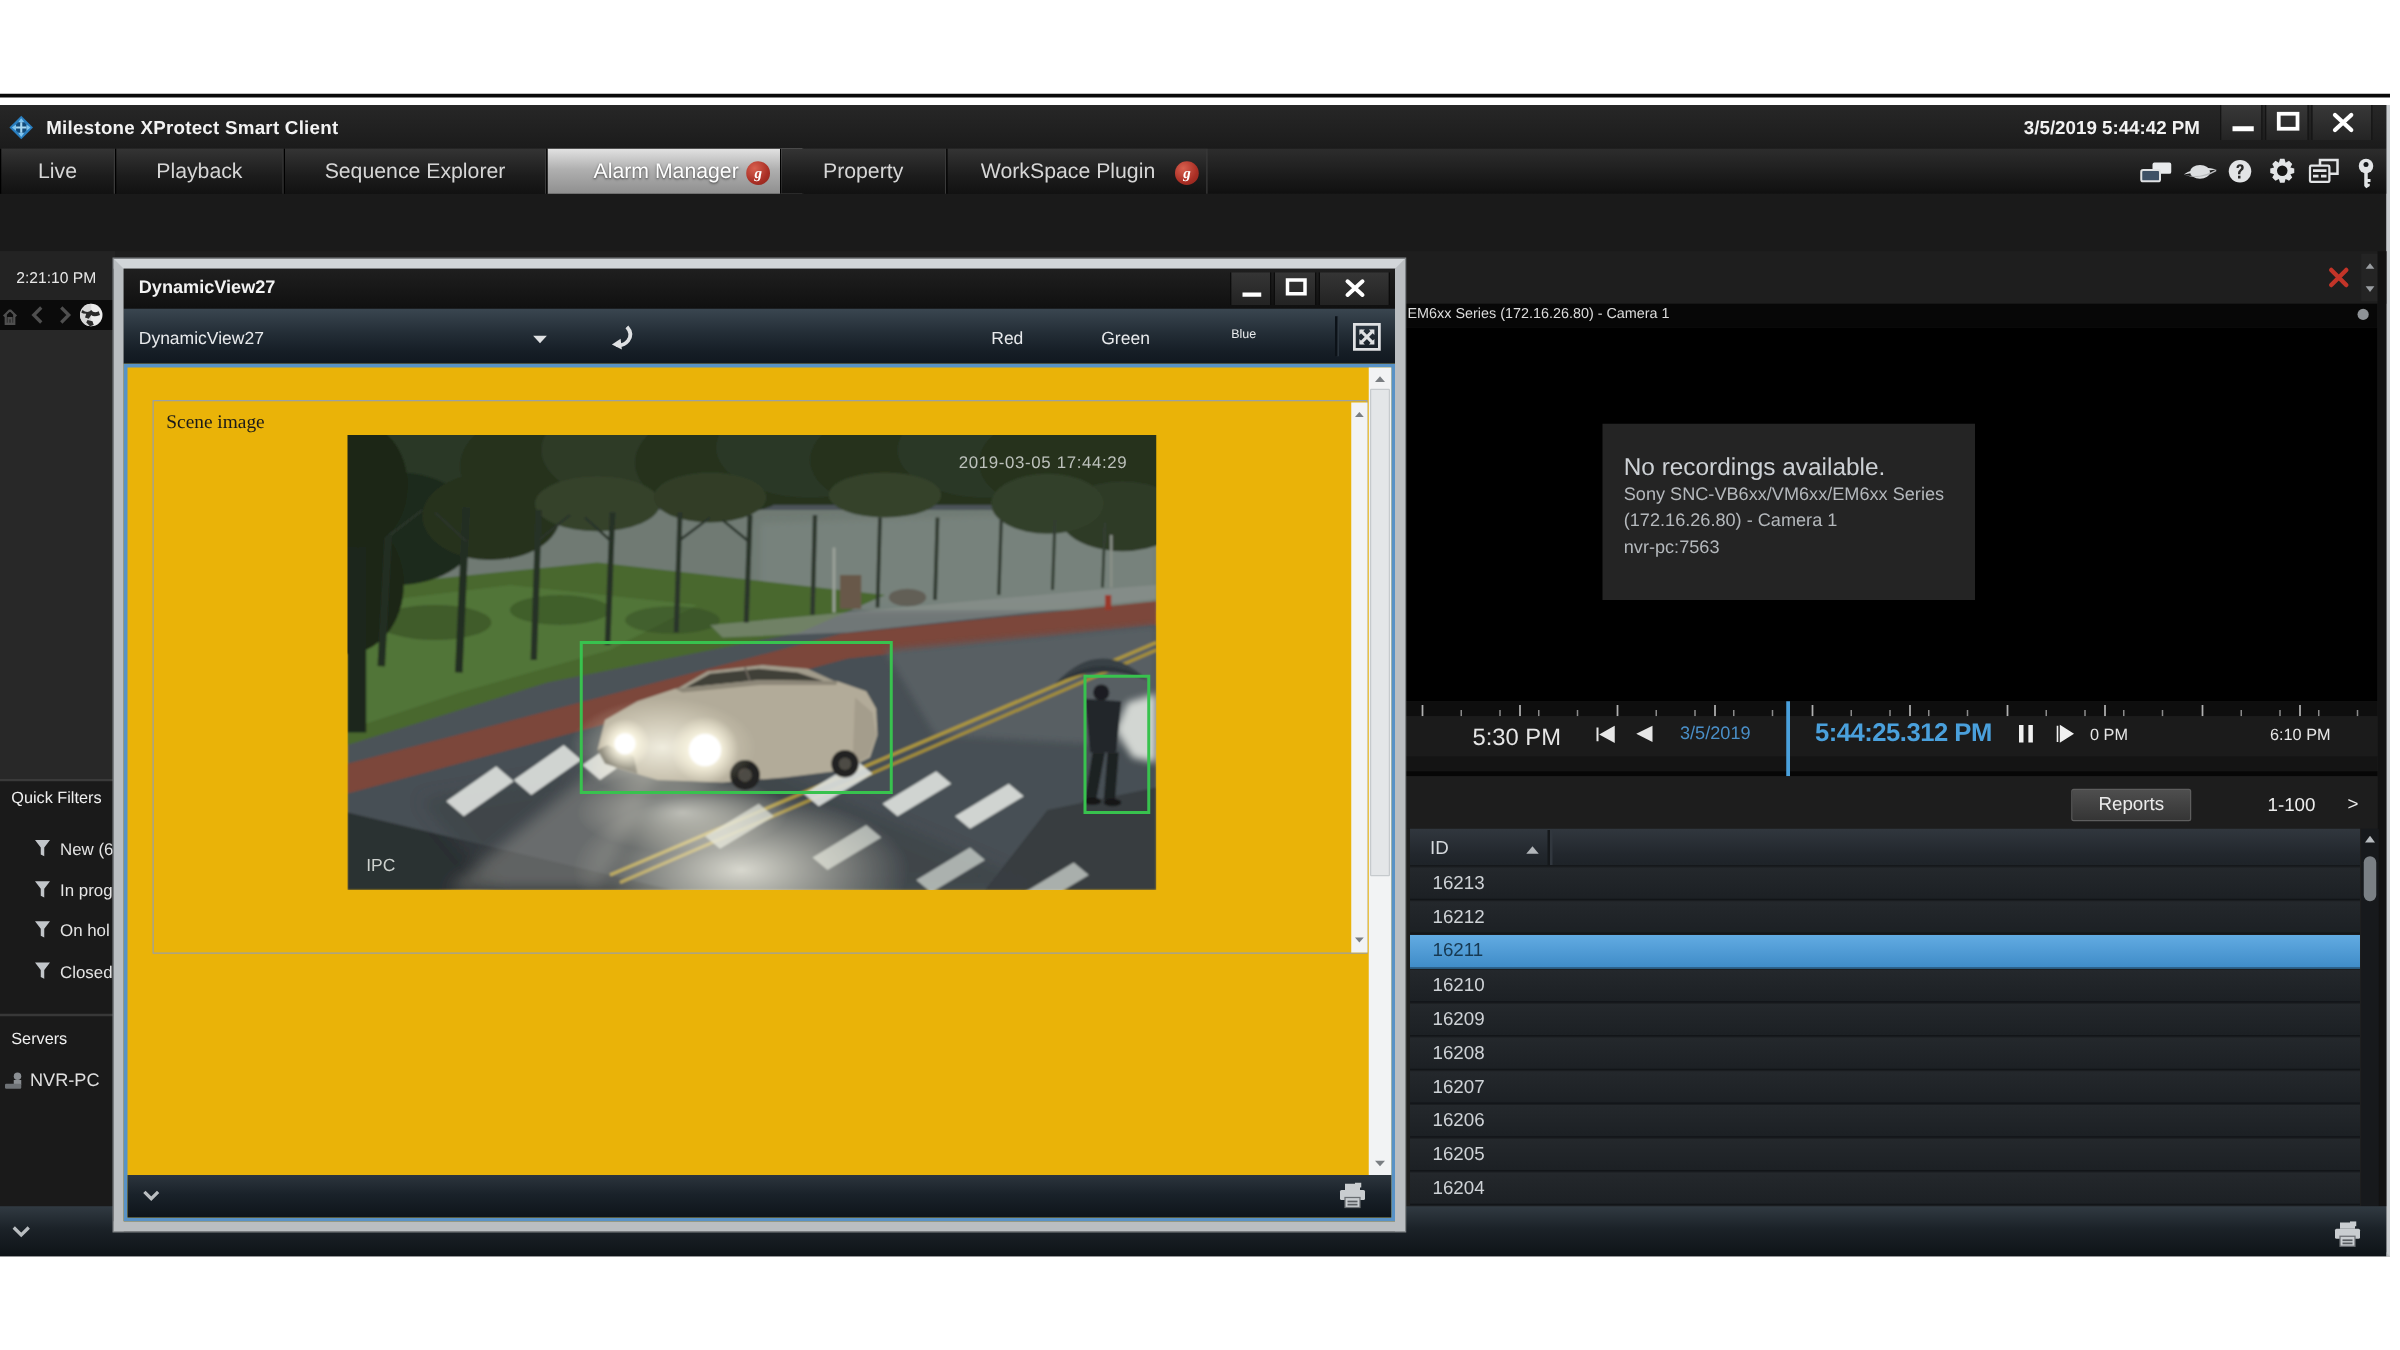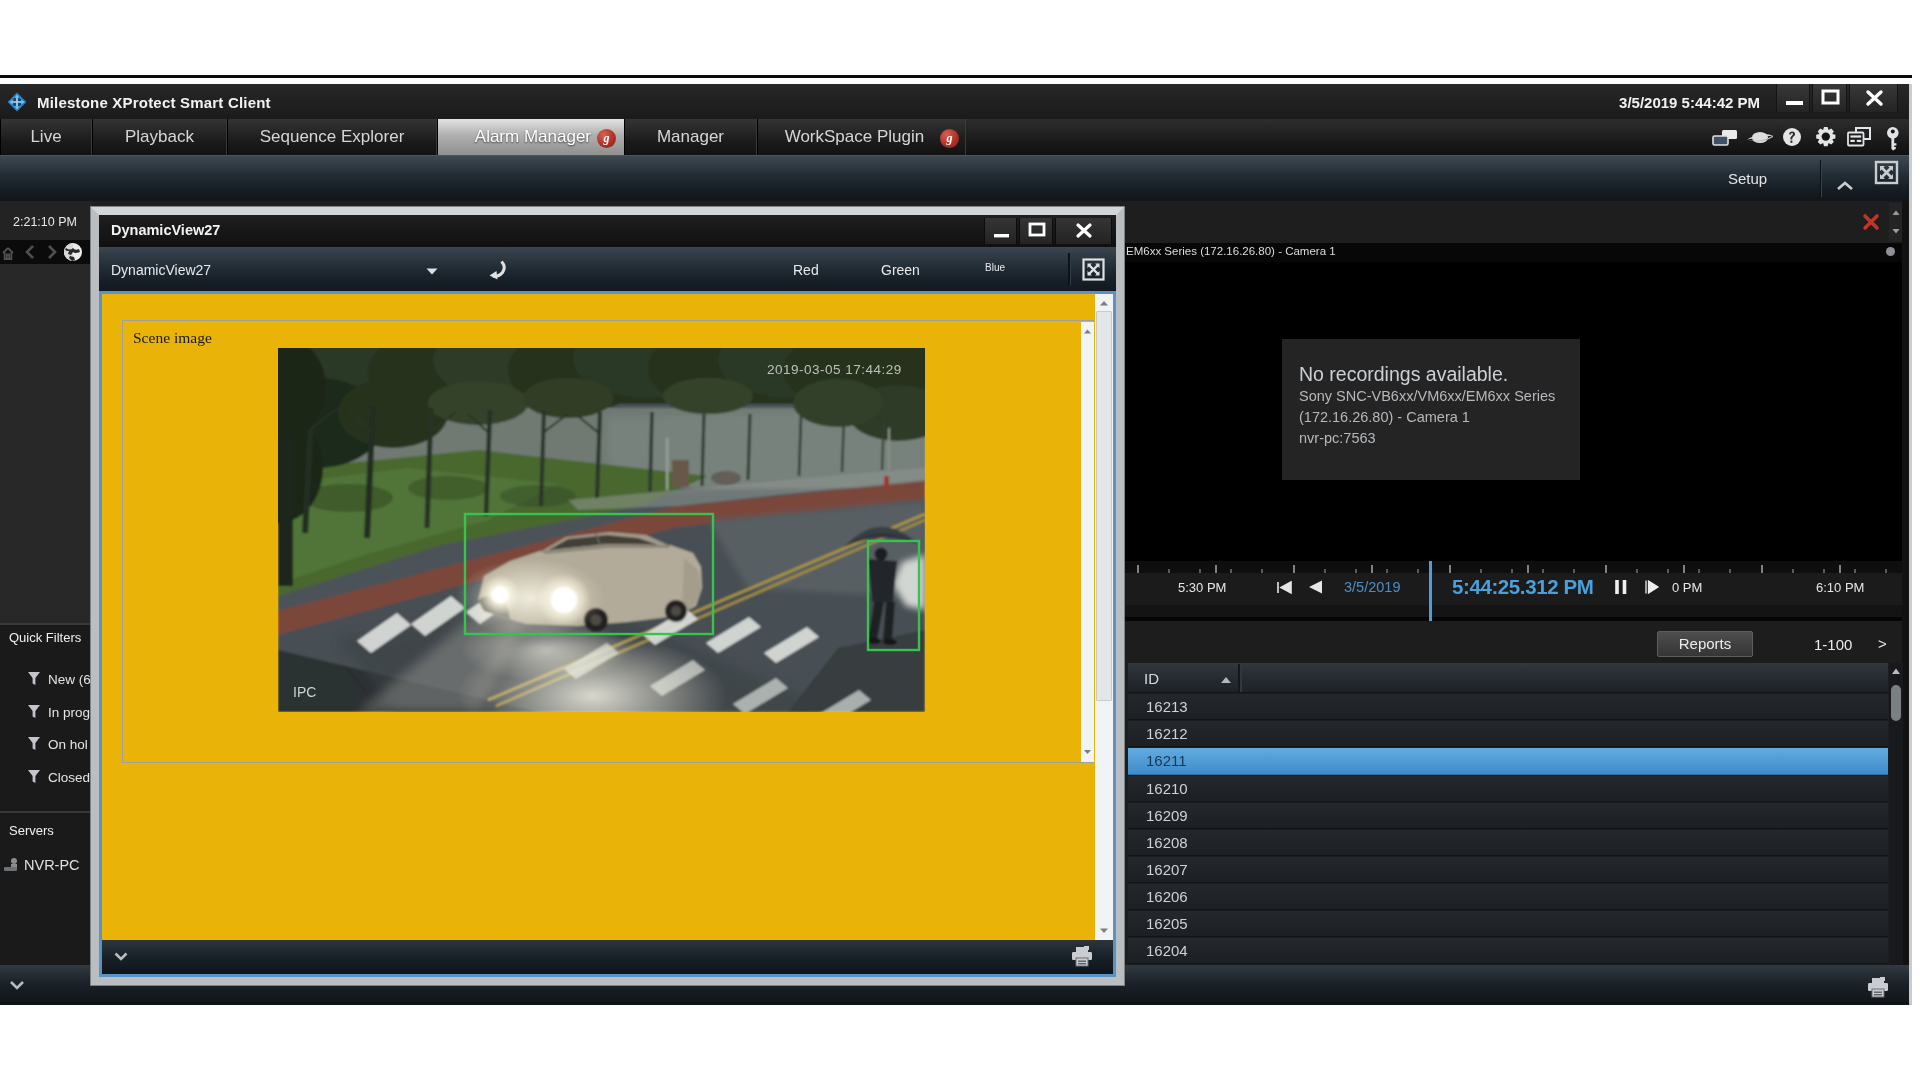--- a/index.html
+++ b/index.html
@@ -55,21 +55,21 @@
       <div class="winbtn abs" style="left:1849px;width:49px;"><svg width="49" height="28">
             <path d="M18 8 L31 20 M31 8 L18 20" stroke="#fff" stroke-width="3.4" stroke-linecap="round"></path>
           </svg></div>
     </div>
     <div id="tabbar" class="abs">
       <div class="tab abs" style="left:0;width:92px;">Live</div>
       <div class="tab abs" style="left:92px;width:135px;">Playback</div>
       <div class="tab abs" style="left:227px;width:210px;">Sequence Explorer</div>
       <div class="tab abs" id="tabsel" style="left:437px;width:206px;">Alarm Manager&nbsp;&nbsp;&nbsp;</div>
       <div class="badge abs" style="left:597px;">g</div>
-      <div class="tab abs" style="left:624px;width:133px;">Manager</div>
+      <div class="tab abs" style="left:624px;width:133px;">Property</div>
       <div class="tab abs" style="left:757px;width:209px;">WorkSpace Plugin&nbsp;&nbsp;&nbsp;</div>
       <div class="badge abs" style="left:940px;">g</div>
       <svg id="topicons" class="abs" style="left:1705px;top:0" width="204" height="36" viewBox="0 0 204 36">
         <g transform="translate(8,11)">
           <rect x="9" y="0" width="15" height="9" rx="1.5" fill="#e8eaec"></rect>
           <rect x="0" y="6" width="15" height="9" rx="1.5" fill="#3e5166" stroke="#dfe1e3" stroke-width="1.6"></rect>
         </g>
         <g transform="translate(42,13)">
           <ellipse cx="13" cy="5.5" rx="8" ry="5.5" fill="#dcdee0"></ellipse>
           <path d="M0 7.5 Q13 -0.5 26 3.5 Q13 5 0 7.5 Z" fill="#dcdee0"></path>
@@ -89,32 +89,20 @@
           <rect x="0" y="4.5" width="15.5" height="13" rx="1" fill="#1b1b1b" stroke="#e2e4e6" stroke-width="1.8"></rect>
           <rect x="2.4" y="7.4" width="10.8" height="2.2" fill="#e2e4e6"></rect>
           <rect x="2.4" y="11.8" width="4.4" height="2.2" fill="#e2e4e6"></rect>
           <rect x="8.8" y="11.8" width="4.4" height="2.2" fill="#e2e4e6"></rect>
         </g>
         <g transform="translate(181,8)">
           <circle cx="6.8" cy="5.8" r="5.8" fill="#e2e4e6"></circle>
           <circle cx="6.8" cy="4.6" r="2" fill="#15181b"></circle>
           <path d="M5.4 11 h2.8 l0 5.2 2.2 0 0 2.4 -2.2 0 0 1.4 1.6 0 0 1.8 -2.8 1.8 -1.6 -1.8 Z" fill="#e2e4e6"></path>
         </g>
-      </svg>
-    </div>
-    <div id="setupband" class="abs">
-      <div class="abs" style="left:1728px;top:14px;font-size:15px;color:#e4e4e4;">Setup</div>
-      <div class="abs" style="left:1820px;top:4px;width:1px;height:37px;background:#0b1014;box-shadow:1px 0 0 #39434b;"></div>
-      <svg class="abs" style="left:1835px;top:24px" width="20" height="12">
-          <path d="M3 9 L10 3 L17 9" stroke="#c9cdd0" stroke-width="2.6" fill="none"></path>
-        </svg>
-      <svg class="abs" style="left:1874px;top:4px" width="25" height="25" viewBox="0 0 25 25">
-        <rect x="2" y="2" width="21" height="21" fill="none" stroke="#c9cdd0" stroke-width="2.4"></rect>
-        <path d="M7 7 L18 18 M18 7 L7 18" stroke="#c9cdd0" stroke-width="2.6"></path>
-        <path d="M6 6 l5 0 -5 5 Z M19 6 l0 5 -5 -5 Z M6 19 l0 -5 5 5 Z M19 19 l-5 0 5 -5 Z" fill="#c9cdd0"></path>
       </svg>
     </div>
     <div id="sidebar" class="abs">
       <div class="abs" style="left:0;top:0;width:92px;height:39px;background:#232323;"></div>
       <div class="abs" style="left:13px;top:14px;font-size:12.5px;color:#e8e8e8;">2:21:10 PM</div>
       <div class="abs" style="left:0;top:39px;width:92px;height:24px;background:#0b0b0b;">
         <svg width="92" height="24">
           <path d="M8 8 L13 13 M8 8 L3 13 M4.6 11.6 V19 H11.4 V11.6 M6.8 19 V14.5 H9.2 V19" stroke="#4f4f4f" stroke-width="1.8" fill="none"></path>
           <path d="M33 6 L27 12 L33 18" stroke="#4f4f4f" stroke-width="2.6" fill="none"></path>
           <path d="M49 6 L55 12 L49 18" stroke="#4f4f4f" stroke-width="2.6" fill="none"></path>
@@ -180,21 +168,21 @@
         <svg width="1810" height="12">
           <g stroke="#c2c2c2" stroke-width="1.4" opacity="0.9">
             <path d="M1046 2 V11 M1124 2 V11 M1202 2 V11 M1280 2 V11 M1358 2 V11 M1436 2 V11 M1514 2 V11 M1592 2 V11 M1670 2 V11 M1748 2 V11"></path>
             <path d="M1015 6 V11 M1077 6 V11 M1108 6 V11 M1139 6 V11 M1170 6 V11 M1233 6 V11 M1264 6 V11 M1295 6 V11 M1326 6 V11 M1389 6 V11 M1420 6 V11 M1451 6 V11 M1482 6 V11 M1545 6 V11 M1576 6 V11 M1607 6 V11 M1638 6 V11 M1701 6 V11 M1732 6 V11 M1763 6 V11 M1794 6 V11" stroke-width="1.2" stroke="#9a9a9a"></path>
           </g>
         </svg>
       </div>
       <div class="abs" style="left:0;top:372px;width:1810px;height:32px;background:#1b1b1b;"></div>
       <div class="abs" style="left:0;top:404px;width:1810px;height:12px;background:#141414;"></div>
       <div class="abs" style="left:0;top:416px;width:1810px;height:4px;background:#060606;"></div>
-      <div class="abs" style="left:1086px;top:379px;font-size:13px;color:#e6e6e6;">5:30 PM</div>
+      <div class="abs" style="left:1086px;top:379px;font-size:19px;color:#e6e6e6;">5:30 PM</div>
       <svg class="abs" style="left:1182px;top:379px" width="20" height="15">
           <path d="M4 2 V13 M17 2 L7 7.5 L17 13 Z" fill="#e6e6e6" stroke="#e6e6e6" stroke-width="1.6"></path>
         </svg>
       <svg class="abs" style="left:1213px;top:378px" width="20" height="16">
           <path d="M17 1.5 L4 8 L17 14.5 Z" fill="#e6e6e6"></path>
         </svg>
       <div class="abs" style="left:1252px;top:378px;font-size:14.5px;color:#4a8fc8;">3/5/2019</div>
       <div class="abs" style="left:1360px;top:374px;font-size:20.5px;font-weight:bold;color:#4aa0dc;white-space:nowrap;letter-spacing:-0.4px;">5:44:25.312 PM</div>
       <svg class="abs" style="left:1521px;top:378px" width="16" height="16">
           <path d="M4 1 V15 M11.5 1 V15" stroke="#f0f0f0" stroke-width="3.6"></path>

